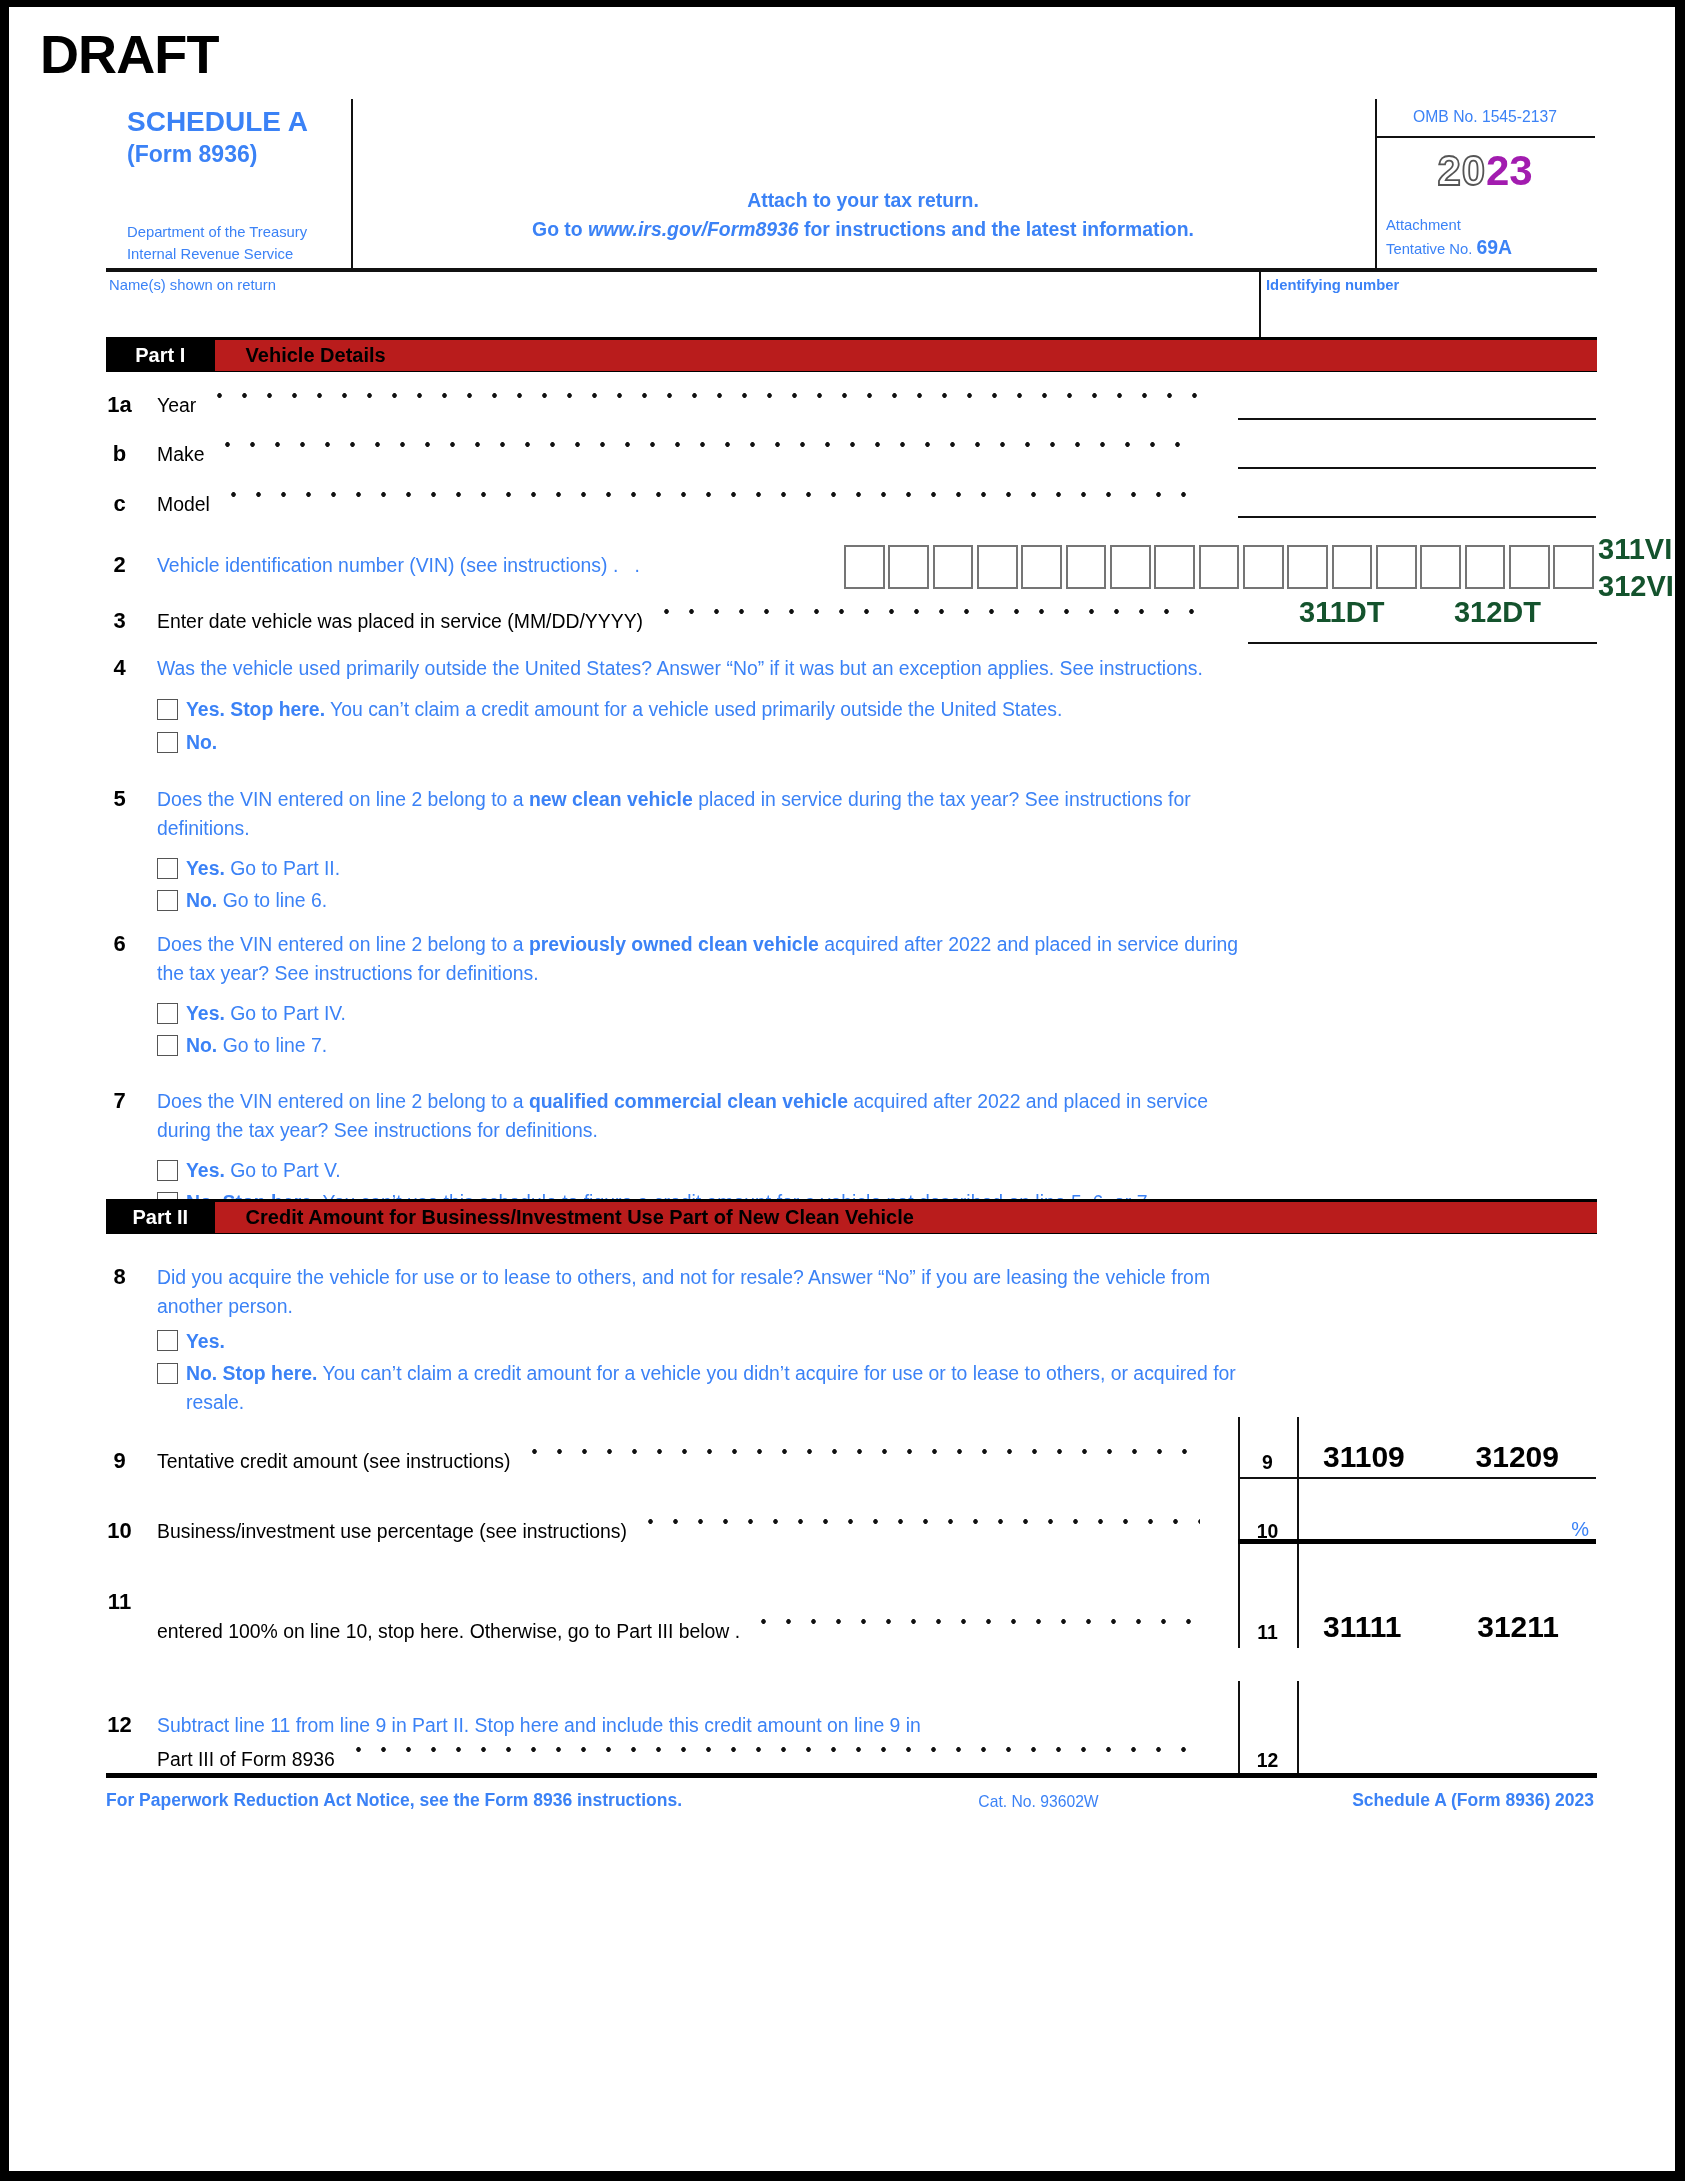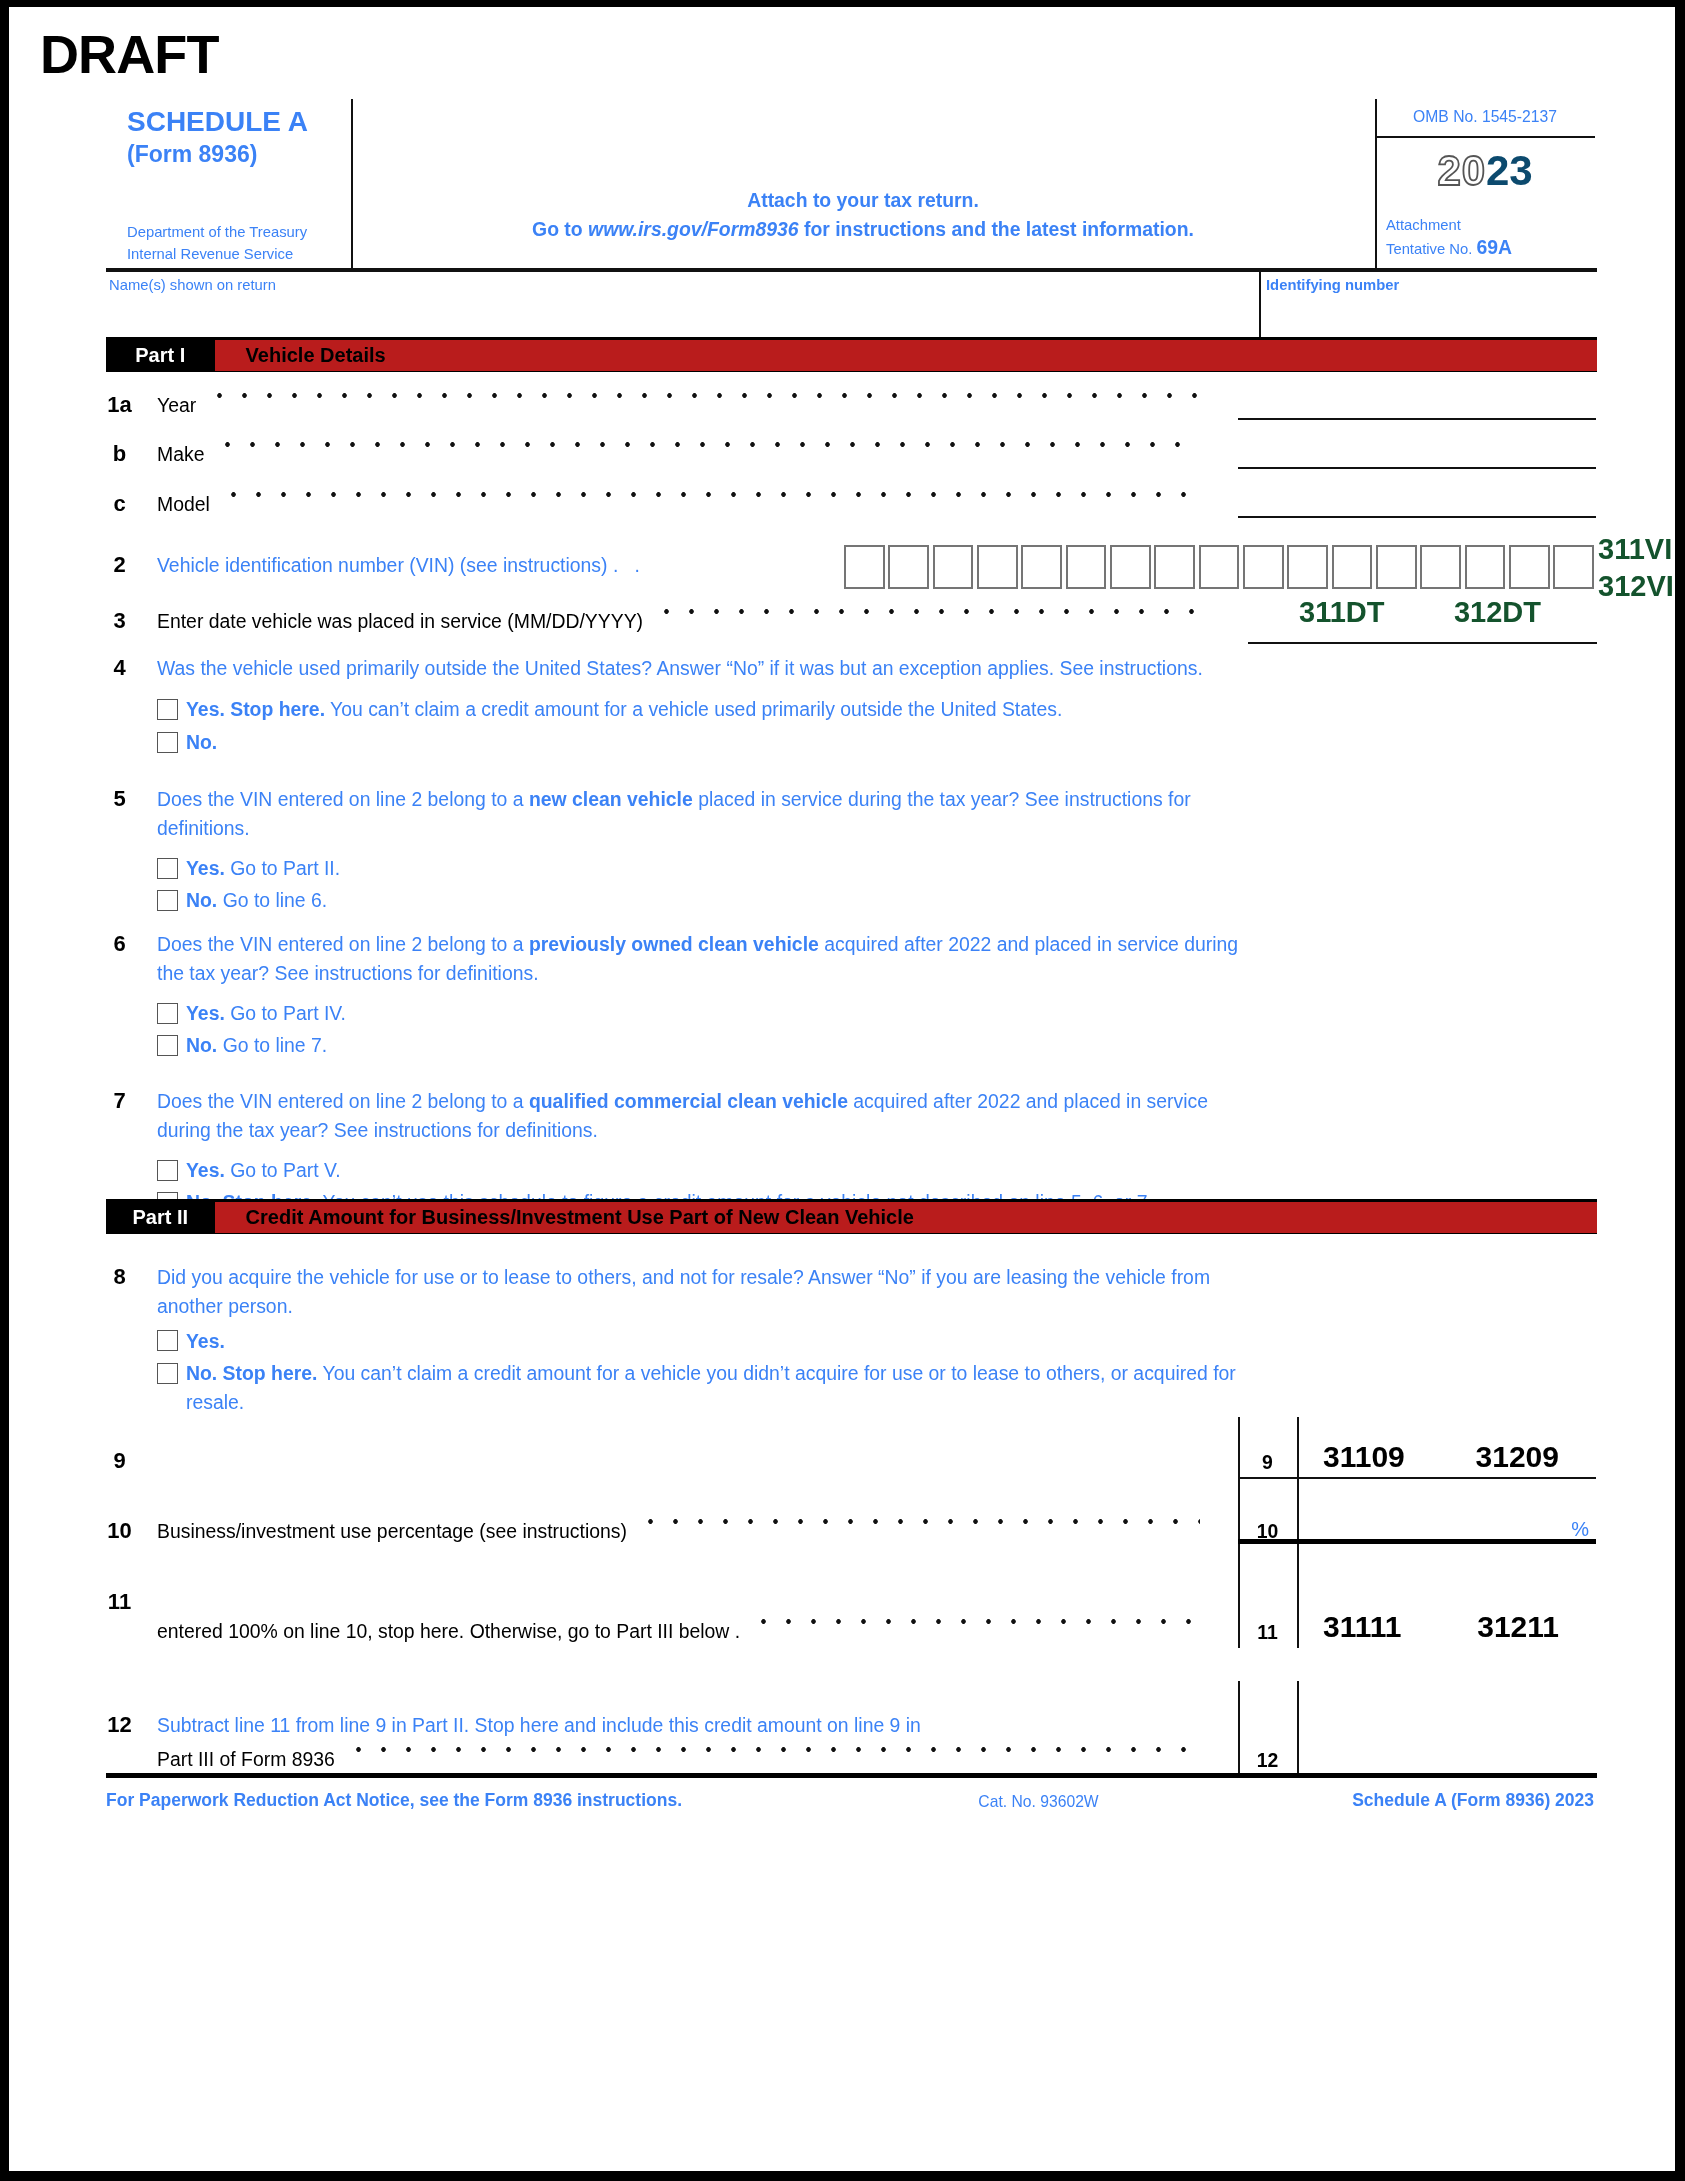--- a/index.html
+++ b/index.html
@@ -26,21 +26,21 @@
   .partlabel{background:#000;color:#fff;font-weight:bold;font-size:20px;display:flex;align-items:center;
              justify-content:center;padding:0 14.8px;min-width:79px;}
   .parttitle{font-weight:bold;font-size:20px;display:flex;align-items:center;margin-left:31px;}
   .vinrow{position:absolute;left:835px;top:538px;width:750px;height:44px;display:flex;gap:3.7px;}
   .vinbox{flex:1 1 auto;border:2.8px solid #757575;background:#fff;box-sizing:border-box;}
   .code{font-weight:bold;font-size:29px;line-height:33px;color:#14532d;}
   .amt{position:absolute;display:flex;justify-content:space-between;font-weight:bold;font-size:30px;line-height:35px;}
   .boxnum{position:absolute;left:1229px;width:59px;text-align:center;font-weight:bold;font-size:19.4px;line-height:24px;}
   .draft{position:absolute;left:31px;top:20px;font-size:54px;font-weight:bold;letter-spacing:-0.9px;line-height:55px;}
   .year20{font-size:42px;font-weight:bold;color:#fff;-webkit-text-stroke:1.8px #555;letter-spacing:0.9px;}
-  .year23{font-size:42px;font-weight:900;color:#0c4a6e;}
+  .year23{font-size:42px;font-weight:900;color:#a21caf;}
   .field-area{position:absolute;background:transparent;}
 </style>
 </head>
 <body>
 
 <div class="page">
 
   <div class="draft">DRAFT</div>
 
   <div class="t b" style="left:118px;top:98px;font-size:28px;line-height:33px;">SCHEDULE A</div>
@@ -200,20 +200,24 @@
   <div class="checkbox" style="left:148px;top:1356px;"></div>
   <div class="t" style="left:177px;top:1354px;">
     <span class="b">No. Stop here.</span><span> You can’t claim a credit amount for a vehicle you didn’t acquire for use or to lease to others, or acquired for</span>
   </div>
   <div class="t" style="left:177px;top:1383px;">resale.</div>
 
   <div class="vline" style="left:1229px;top:1410px;height:231px;"></div>
   <div class="vline" style="left:1288px;top:1410px;height:231px;"></div>
 
   <div class="num" style="left:92px;top:1442px;">9</div>
+  <div class="lrow" style="left:148px;top:1442px;width:1043px;">
+    <span class="lbl">Tentative credit amount (see instructions)</span>
+      <span class="leader"></span>
+  </div>
   <div class="boxnum" style="top:1443px;">9</div>
   <div class="amt" style="left:1314px;top:1432px;width:236px;">
     <span>31109</span>
     <span>31209</span>
   </div>
   <div class="hline" style="left:1229px;top:1470px;width:358px;"></div>
 
   <div class="num" style="left:92px;top:1512px;">10</div>
   <div class="lrow" style="left:148px;top:1512px;width:1043px;">
     <span class="lbl">Business/investment use percentage (see instructions)</span>

